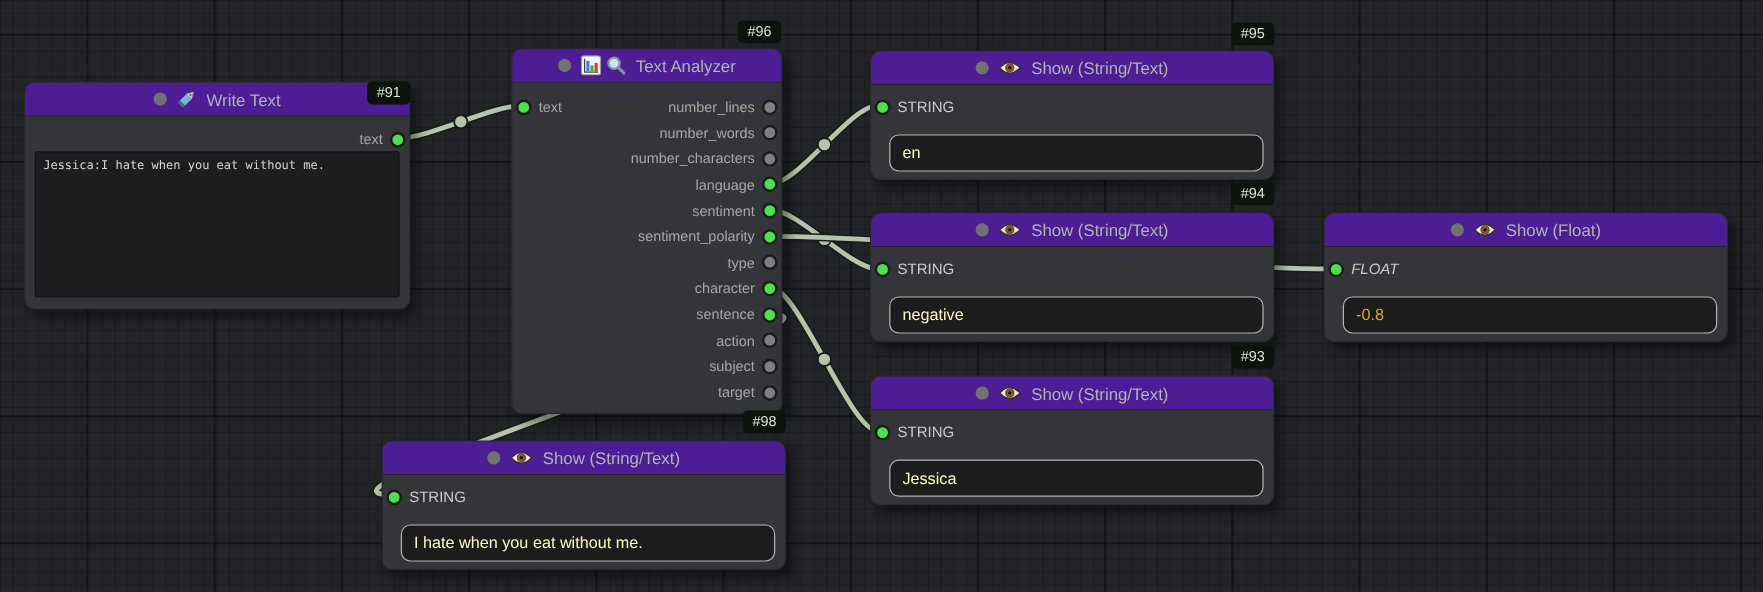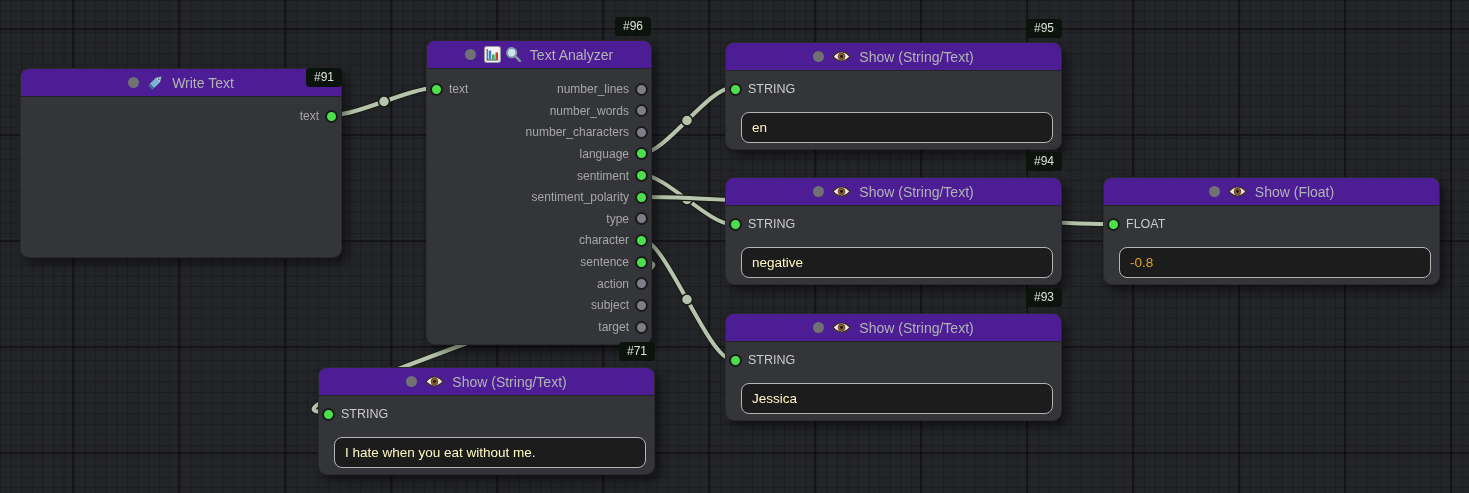--- a/index.html
+++ b/index.html
@@ -129,20 +129,21 @@
         <rect x="5.8" y="6" width="6.4" height="8.2" fill="#7ab5d6"></rect>
         <rect x="5.8" y="14.2" width="6.4" height="2.6" fill="#46718c"></rect>
       </g>
     </svg>
     <span class="node-title">Write Text</span>
   </div>
   <div class="slot-row out" style="top:105px;height:20px;top:37px;">
     <span class="slot-label">text</span>
     <span class="port" data-state="on"></span>
   </div>
+  <textarea class="textbox" spellcheck="false" style="">Jessica:I hate when you eat without me.</textarea>
 </div>
 <div class="badge" style="left:306px;top:45px;margin-top:23px;">#91</div>
 
 <div class="node" style="left:426px;top:40px;width:226px;height:305px;">
   <div class="node-header">
     <span class="collapse-dot"></span>
     <svg class="hicon" viewBox="0 0 16 16" style="margin-right:-4px;">
       <rect x="0.5" y="0.5" width="15" height="15" rx="2" fill="#f4f4f4" stroke="#9a9a9a"></rect>
       <path d="M3 2.8 V13.2 H13.5" stroke="#444" stroke-width="1" fill="none"></path>
       <rect x="4.4" y="4.4" width="2.4" height="8.4" fill="#3b7de0"></rect>
@@ -255,61 +256,61 @@
 <div class="node" style="left:1103px;top:177px;width:337px;height:108px;">
   <div class="node-header">
     <span class="collapse-dot"></span>
     <svg class="hicon" viewBox="0 0 20 12" style="width:19px;height:13px;">
       <path d="M1 6 Q10 -3.5 19 6 Q10 15.5 1 6 Z" fill="#f2ebe2" stroke="#3a3128" stroke-width="1.3"></path>
       <circle cx="10" cy="6" r="3.6" fill="#8a5a38" stroke="#5b3a22" stroke-width="0.8"></circle>
       <circle cx="10" cy="6" r="1.5" fill="#1f150d"></circle>
     </svg>
     <span class="node-title">Show (Float)</span>
   </div>
+  <div class="slot-row in" style="top:35.2px;height:21.65px;font-style:italic;">
+    <span class="port" data-state="on"></span>
+    <span class="slot-label bright">FLOAT</span>
+  </div>
+  <div class="value-box" style="top:69px;">
+    <span class="value-text orange">-0.8</span>
+  </div>
+</div>
+<div class="badge" style="left:1472px;top:152px;">#92</div>
+
+<div class="node" style="left:725px;top:313px;width:337px;height:108px;">
+  <div class="node-header">
+    <span class="collapse-dot"></span>
+    <svg class="hicon" viewBox="0 0 20 12" style="width:19px;height:13px;">
+      <path d="M1 6 Q10 -3.5 19 6 Q10 15.5 1 6 Z" fill="#f2ebe2" stroke="#3a3128" stroke-width="1.3"></path>
+      <circle cx="10" cy="6" r="3.6" fill="#8a5a38" stroke="#5b3a22" stroke-width="0.8"></circle>
+      <circle cx="10" cy="6" r="1.5" fill="#1f150d"></circle>
+    </svg>
+    <span class="node-title">Show (String/Text)</span>
+  </div>
   <div class="slot-row in" style="top:35.2px;height:21.65px;">
     <span class="port" data-state="on"></span>
-    <span class="slot-label bright">FLOAT</span>
-  </div>
-  <div class="value-box" style="top:69px;">
-    <span class="value-text orange">-0.8</span>
-  </div>
-</div>
-<div class="badge" style="left:1472px;top:152px;">#92</div>
-
-<div class="node" style="left:725px;top:313px;width:337px;height:108px;">
+    <span class="slot-label bright">STRING</span>
+  </div>
+  <div class="value-box" style="top:69px;">
+    <span class="value-text green">Jessica</span>
+  </div>
+</div>
+<div class="badge" style="left:1026px;top:288px;">#93</div>
+
+<div class="node" style="left:318px;top:367px;width:337px;height:108px;">
   <div class="node-header">
     <span class="collapse-dot"></span>
     <svg class="hicon" viewBox="0 0 20 12" style="width:19px;height:13px;">
       <path d="M1 6 Q10 -3.5 19 6 Q10 15.5 1 6 Z" fill="#f2ebe2" stroke="#3a3128" stroke-width="1.3"></path>
       <circle cx="10" cy="6" r="3.6" fill="#8a5a38" stroke="#5b3a22" stroke-width="0.8"></circle>
       <circle cx="10" cy="6" r="1.5" fill="#1f150d"></circle>
     </svg>
     <span class="node-title">Show (String/Text)</span>
   </div>
   <div class="slot-row in" style="top:35.2px;height:21.65px;">
     <span class="port" data-state="on"></span>
     <span class="slot-label bright">STRING</span>
   </div>
   <div class="value-box" style="top:69px;">
-    <span class="value-text green">Jessica</span>
-  </div>
-</div>
-<div class="badge" style="left:1026px;top:288px;">#93</div>
-
-<div class="node" style="left:318px;top:367px;width:337px;height:108px;">
-  <div class="node-header">
-    <span class="collapse-dot"></span>
-    <svg class="hicon" viewBox="0 0 20 12" style="width:19px;height:13px;">
-      <path d="M1 6 Q10 -3.5 19 6 Q10 15.5 1 6 Z" fill="#f2ebe2" stroke="#3a3128" stroke-width="1.3"></path>
-      <circle cx="10" cy="6" r="3.6" fill="#8a5a38" stroke="#5b3a22" stroke-width="0.8"></circle>
-      <circle cx="10" cy="6" r="1.5" fill="#1f150d"></circle>
-    </svg>
-    <span class="node-title">Show (String/Text)</span>
-  </div>
-  <div class="slot-row in" style="top:35.2px;height:21.65px;">
-    <span class="port" data-state="on"></span>
-    <span class="slot-label bright">STRING</span>
-  </div>
-  <div class="value-box" style="top:69px;">
     <span class="value-text green">I hate when you eat without me.</span>
   </div>
 </div>
-<div class="badge" style="left:619px;top:342px;">#71</div>
+<div class="badge" style="left:619px;top:342px;">#98</div>
 
 </body></html>

